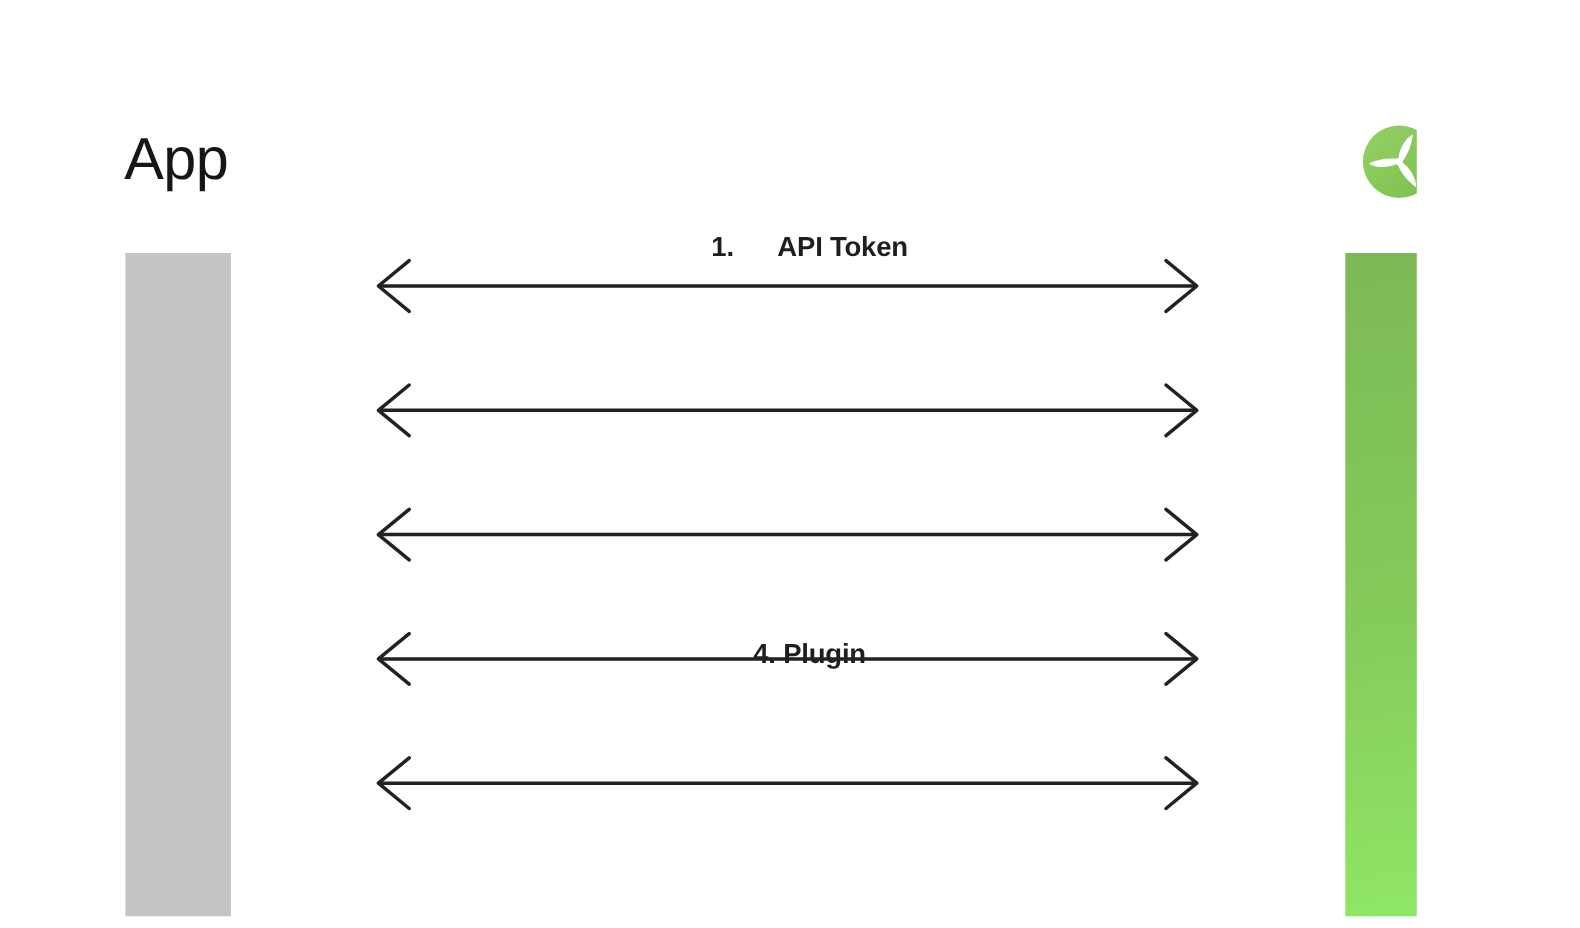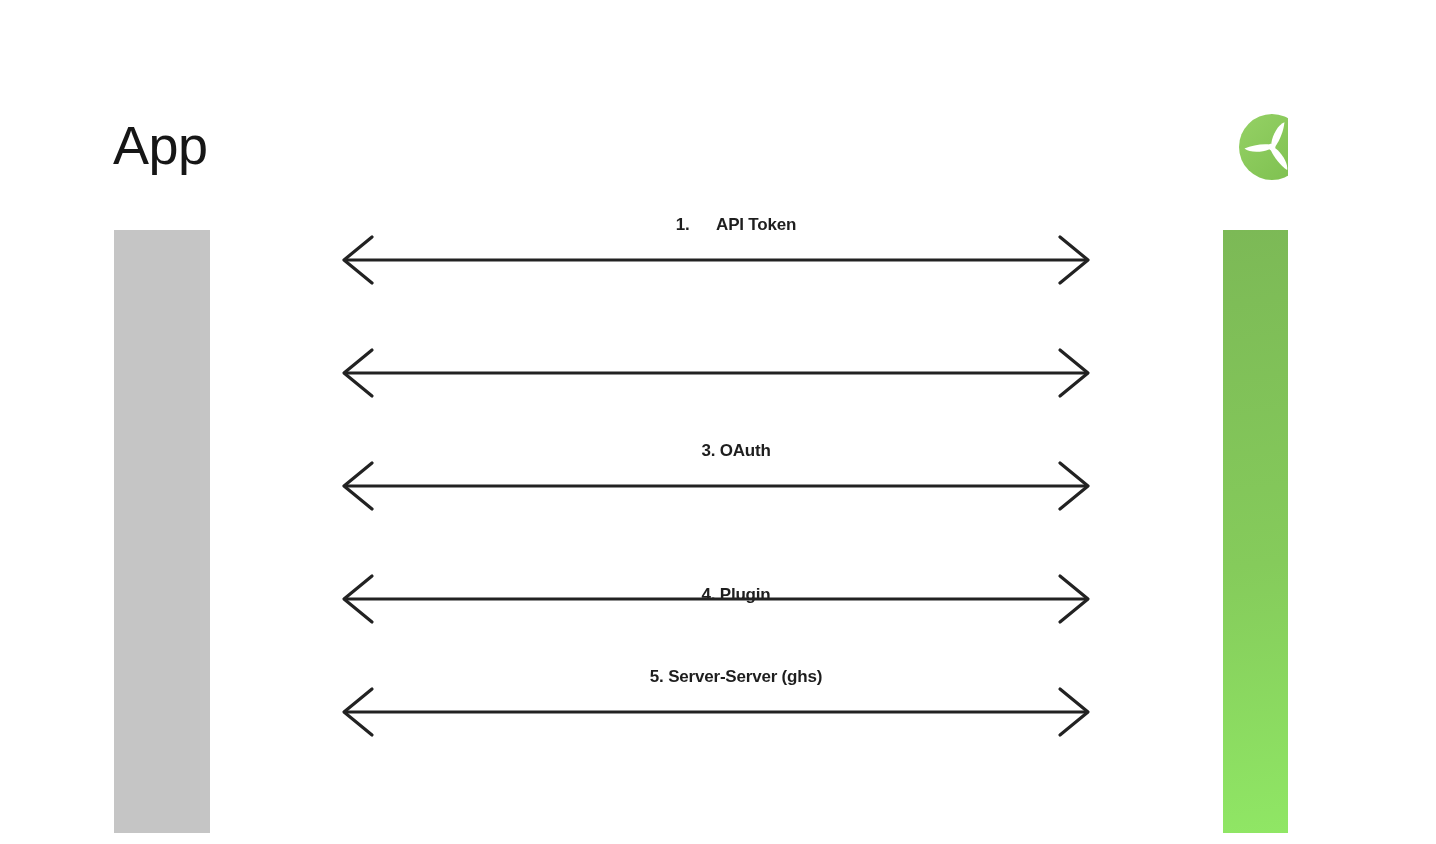--- a/index.html
+++ b/index.html
@@ -46,21 +46,21 @@
     left: 1223px;
     background: linear-gradient(172deg, #7cb956 0%, #85cb5b 55%, #90e765 100%);
   }
   .conn-label {
     position: absolute;
     left: 358px;
     width: 756px;
     height: 30px;
     line-height: 30px;
     text-align: center;
-    font-size: 17px;
+    font-size: 25px;
     font-weight: 700;
     color: #1e1e1e;
     white-space: pre;
     letter-spacing: -0.2px;
   }
   .conn-arrow {
     position: absolute;
     left: 336px;
     width: 760px;
     height: 56px;
@@ -117,21 +117,20 @@
   <div class="conn-arrow" style="top:345px">
     <svg width="760" height="56" viewBox="0 0 760 56" xmlns="http://www.w3.org/2000/svg">
       <g stroke="#222222" stroke-width="3.2" fill="none" stroke-linecap="round" stroke-linejoin="round">
         <line x1="9" y1="28" x2="751" y2="28"></line>
         <polyline points="36,5 8,28 36,51"></polyline>
         <polyline points="724,5 752,28 724,51"></polyline>
       </g>
     </svg>
   </div>
 
-  <div class="conn-label" style="top:436px">3. OAuth</div>
   <div class="conn-arrow" style="top:458px">
     <svg width="760" height="56" viewBox="0 0 760 56" xmlns="http://www.w3.org/2000/svg">
       <g stroke="#222222" stroke-width="3.2" fill="none" stroke-linecap="round" stroke-linejoin="round">
         <line x1="9" y1="28" x2="751" y2="28"></line>
         <polyline points="36,5 8,28 36,51"></polyline>
         <polyline points="724,5 752,28 724,51"></polyline>
       </g>
     </svg>
   </div>
 
@@ -139,21 +138,20 @@
   <div class="conn-arrow" style="top:571px">
     <svg width="760" height="56" viewBox="0 0 760 56" xmlns="http://www.w3.org/2000/svg">
       <g stroke="#222222" stroke-width="3.2" fill="none" stroke-linecap="round" stroke-linejoin="round">
         <line x1="9" y1="28" x2="751" y2="28"></line>
         <polyline points="36,5 8,28 36,51"></polyline>
         <polyline points="724,5 752,28 724,51"></polyline>
       </g>
     </svg>
   </div>
 
-  <div class="conn-label" style="top:662px">5. Server-Server (ghs)</div>
   <div class="conn-arrow" style="top:684px">
     <svg width="760" height="56" viewBox="0 0 760 56" xmlns="http://www.w3.org/2000/svg">
       <g stroke="#222222" stroke-width="3.2" fill="none" stroke-linecap="round" stroke-linejoin="round">
         <line x1="9" y1="28" x2="751" y2="28"></line>
         <polyline points="36,5 8,28 36,51"></polyline>
         <polyline points="724,5 752,28 724,51"></polyline>
       </g>
     </svg>
   </div>
 

